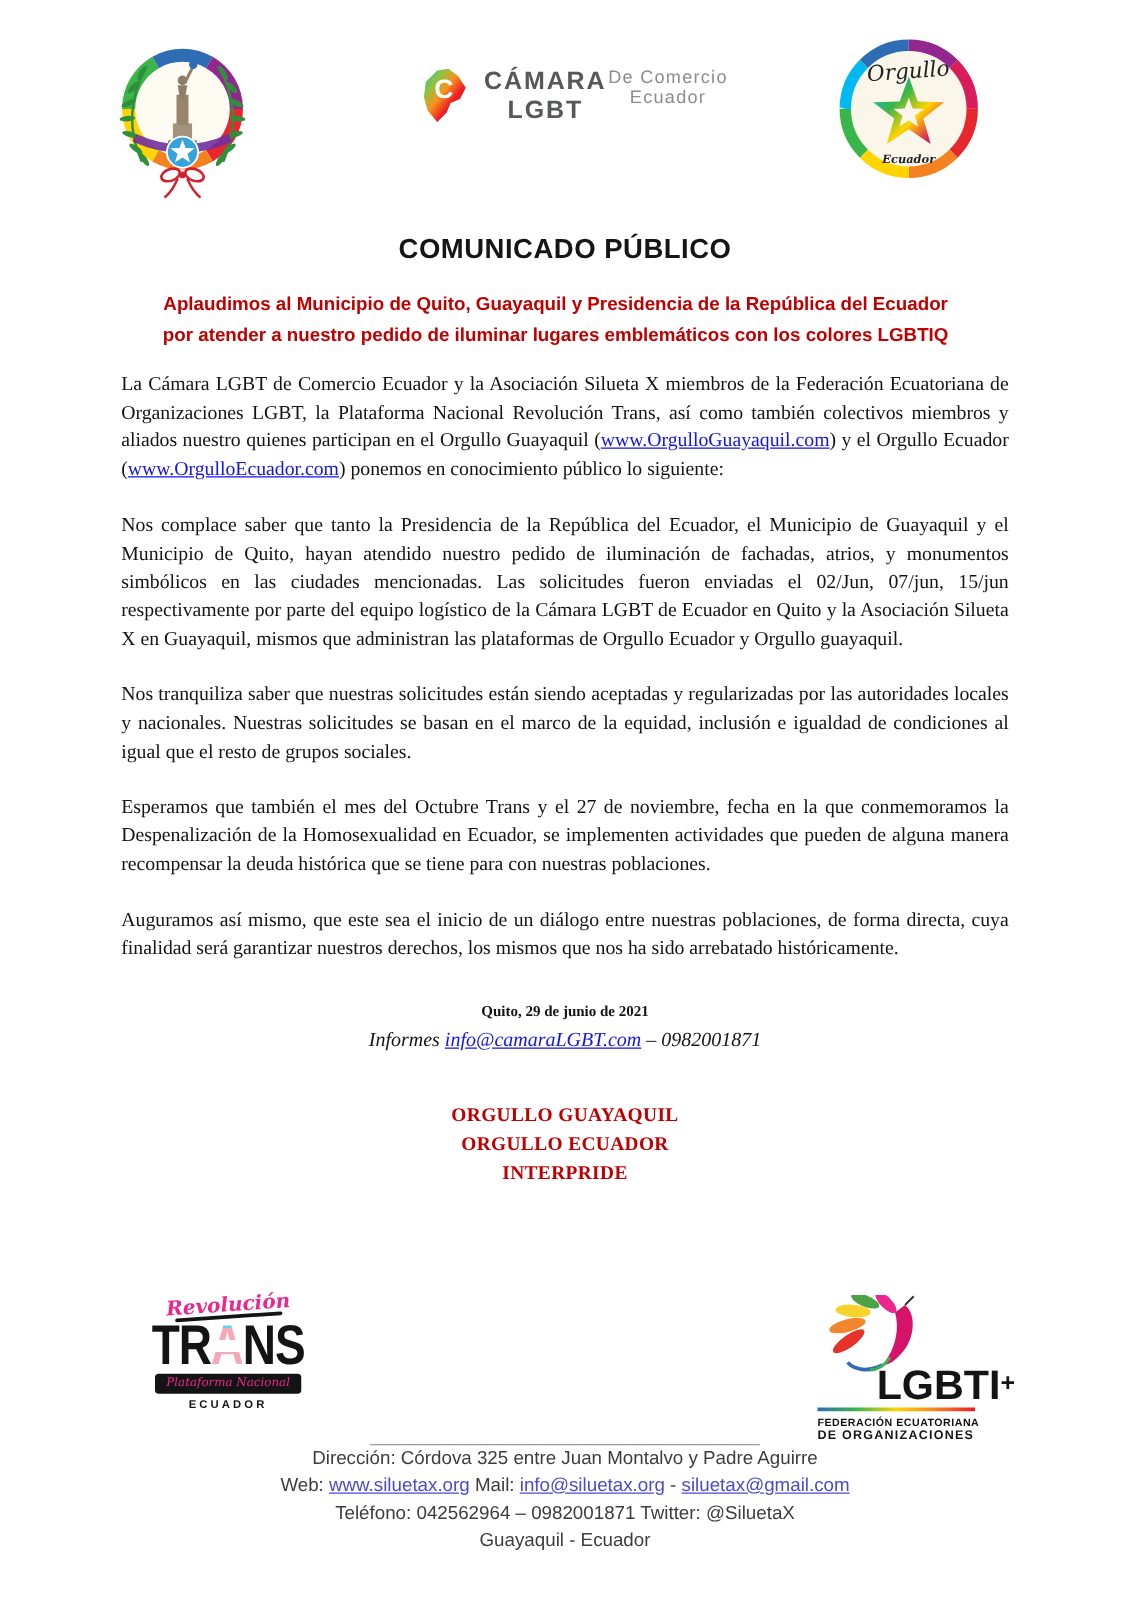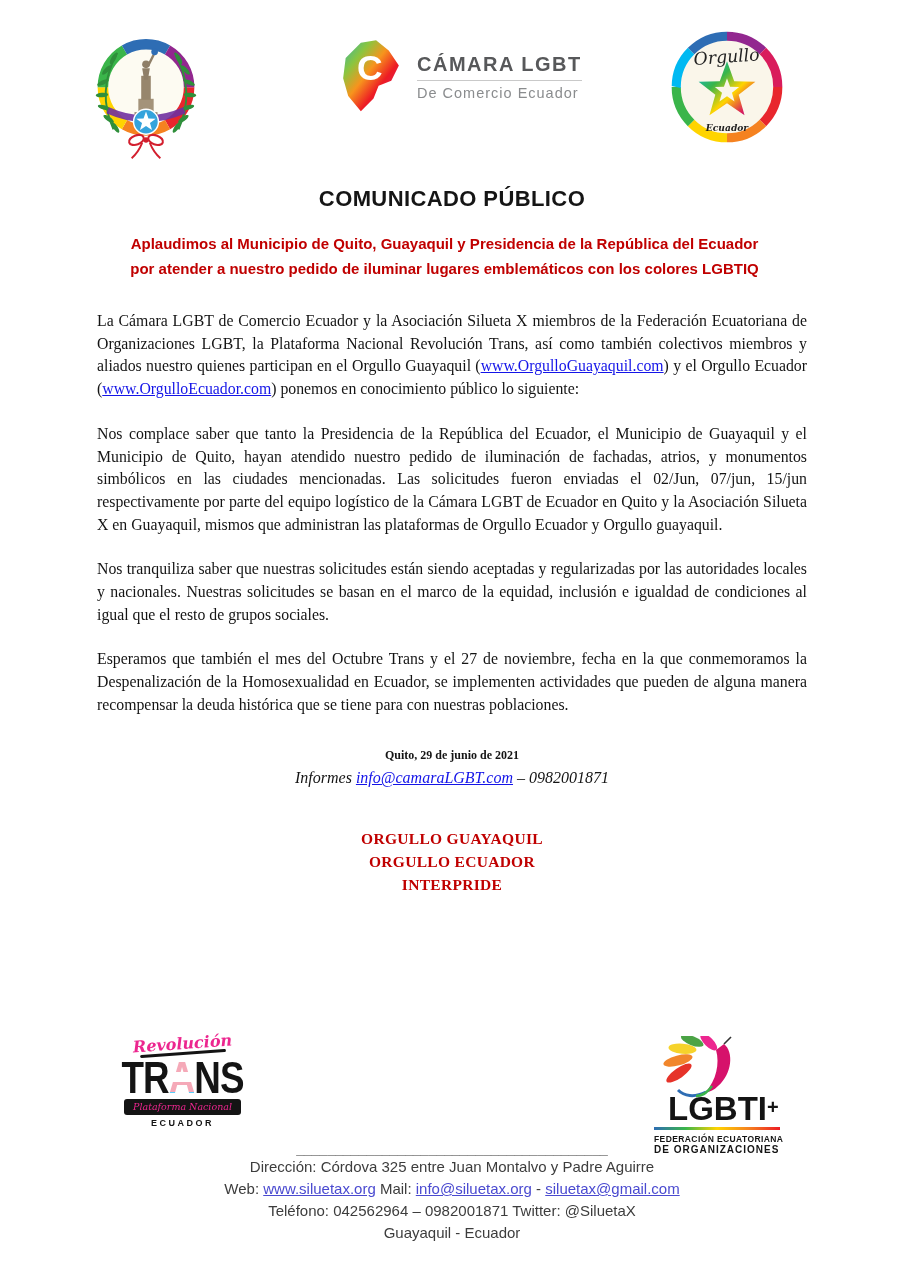--- a/index.html
+++ b/index.html
@@ -5,42 +5,42 @@
   html,body { margin:0; padding:0; background:#ffffff; }
   .page {
     position:relative; width:904px; height:1280px; background:#ffffff;
     font-family:"Liberation Serif", serif; overflow:hidden;
   }
 
   
   .logo-left  { position:absolute; left:76px;  top:26px; width:140px; height:136px; }
   .logo-right { position:absolute; left:661px; top:26px; width:132px; height:122px; }
   .logo-center{ position:absolute; left:333px; top:36px; width:250px; height:82px; display:flex; align-items:center; gap:8px; }
-  .camara-text { display:flex; flex-direction:column; }
+  .camara-text { display:flex; flex-direction:row;text-align:center; }
   .camara-title { font-family:"Liberation Sans", sans-serif; font-size:20px; letter-spacing:1.5px; color:#57585a; font-weight:600; }
   .camara-divider { height:1px; background:#c9c9c9; margin:4px 0 4px 0; }
   .camara-sub { font-family:"Liberation Sans", sans-serif; font-size:14.5px; letter-spacing:1px; color:#8a8c8e; }
 
   
   .doc-title {
     position:absolute; top:186px; left:0; right:0; text-align:center;
     font-family:"Liberation Sans", sans-serif; font-weight:bold; font-size:22px; color:#151515; letter-spacing:.4px;
   }
   .doc-subtitle {
     position:absolute; top:231px; left:0; right:15px; text-align:center;
     font-family:"Liberation Sans", sans-serif; font-weight:bold; font-size:15px; line-height:25px; color:#C00000;
   }
   .doc-subtitle div { white-space:nowrap; }
 
   
   .body-block {
     position:absolute; top:297px; left:97px; width:710px;
     font-size:15.8px; line-height:22.7px; color:#141414; text-align:justify;
   }
-  .body-block p { margin:13px 0 22px 0; }
+  .body-block p { margin:0 0 22px 0; }
   a.body-link { color:#1414E8; text-decoration:underline; cursor:pointer; }
 
   .date-line { text-align:center; font-weight:bold; font-size:12px; margin-top:27px; }
   .informes-line { text-align:center; font-style:italic; font-size:16px; margin-top:1px; }
   .informes-line a { color:#1414E8; text-decoration:underline; cursor:pointer; }
   .orgs-block { text-align:center; color:#C00000; font-weight:bold; font-size:15.5px; line-height:23px; margin-top:37px; letter-spacing:.3px; }
 
   
   .logo-trans { position:absolute; left:110px; top:1034px; width:145px; text-align:center; font-family:"Liberation Sans", sans-serif; }
   .trans-rev { font-family:"DejaVu Serif", serif; font-style:italic; font-weight:bold; font-size:16px; color:#ec268f; transform:rotate(-4deg); }
@@ -60,21 +60,21 @@
   .sil-row { display:flex; align-items:center; justify-content:center; gap:3px; margin-top:1px; }
   .sil-bracket { font-size:33px; font-weight:bold; line-height:30px;
     background:linear-gradient(90deg,#f08cb4,#7fc4e8); -webkit-background-clip:text; background-clip:text; color:transparent; }
   .sil-name { font-size:29px; font-weight:800; letter-spacing:2px; line-height:30px;
     background:linear-gradient(180deg,#ecc76f 10%,#b57d1d 90%); -webkit-background-clip:text; background-clip:text; color:transparent; }
   .sil-line1 { width:190px; height:2px; background:#e5518d; margin:3px auto 0 auto; }
   .sil-line2 { width:190px; height:2px; background:#8a57a8; margin:1.5px auto 0 auto; }
 
   .logo-lgbti { position:absolute; left:642px; top:1036px; width:170px; font-family:"Liberation Sans", sans-serif; }
   .lgbti-bird { display:block; margin-left:10px; }
-  .lgbti-title { font-size:33px; font-weight:800; color:#141414; line-height:30px; margin:-6px 0 0 26px; text-align:left; }
+  .lgbti-title { font-size:33px; font-weight:800; color:#141414; line-height:30px; margin:-6px 0 0 14px; text-align:right; }
   .lgbti-plus { font-size:20px; vertical-align:6px; font-weight:800; }
   .lgbti-line { width:126px; height:3px; margin:3px 0 4px 12px;
     background:linear-gradient(90deg,#2e6db4,#3ab54a,#ffd400,#f58220,#ed1c24); }
   .lgbti-sub1 { font-size:8.5px; font-weight:bold; letter-spacing:.4px; color:#141414; margin-left:12px; text-align:left; }
   .lgbti-sub2 { font-size:10px; font-weight:bold; letter-spacing:1px; color:#141414; margin-left:12px; text-align:left; }
 
   
   .footer {
     position:absolute; top:1142px; left:0; right:0; text-align:center;
     font-family:"Liberation Sans", sans-serif; font-size:15px; line-height:22px; color:#3d3d3d;
@@ -198,20 +198,21 @@
   <div class="doc-subtitle">
     <div>Aplaudimos al Municipio de Quito, Guayaquil y Presidencia de la República del Ecuador</div>
     <div>por atender a nuestro pedido de iluminar lugares emblemáticos con los colores LGBTIQ</div>
   </div>
 
   <div class="body-block">
     <p><span>La Cámara LGBT de Comercio Ecuador y la Asociación Silueta X miembros de la Federación Ecuatoriana de Organizaciones LGBT, la Plataforma Nacional Revolución Trans, así como también colectivos miembros y aliados nuestro quienes participan en el Orgullo Guayaquil (</span><a class="body-link">www.OrgulloGuayaquil.com</a><span>) y el Orgullo Ecuador (</span><a class="body-link">www.OrgulloEcuador.com</a><span>)  ponemos en conocimiento público lo siguiente:</span></p>
     <p>Nos complace saber que tanto la Presidencia de la República del Ecuador, el Municipio de Guayaquil y el Municipio de Quito, hayan atendido nuestro pedido de iluminación de fachadas, atrios, y monumentos simbólicos en las ciudades mencionadas. Las solicitudes fueron enviadas el 02/Jun, 07/jun, 15/jun respectivamente por parte del equipo logístico de la Cámara LGBT de Ecuador en Quito y la Asociación Silueta X en Guayaquil, mismos que administran las plataformas de Orgullo Ecuador y Orgullo guayaquil.</p>
     <p>Nos tranquiliza saber que nuestras solicitudes están siendo aceptadas y regularizadas por las autoridades locales y nacionales. Nuestras solicitudes se basan en el marco de la equidad, inclusión e igualdad de condiciones al igual que el resto de grupos sociales.</p>
     <p>Esperamos que también el mes del Octubre Trans y el 27 de noviembre, fecha en la que conmemoramos la Despenalización de la Homosexualidad en Ecuador, se implementen actividades que pueden de alguna manera recompensar la deuda histórica que se tiene para con nuestras poblaciones.</p>
+    <p>Auguramos así mismo, que este sea el inicio de un diálogo entre nuestras poblaciones, de forma directa, cuya finalidad será garantizar nuestros derechos, los mismos que nos ha sido arrebatado históricamente.</p>
 
     <div class="date-line">Quito, 29 de junio de 2021</div>
     <div class="informes-line"><span>Informes </span><a>info@camaraLGBT.com</a><span> – 0982001871</span></div>
 
     <div class="orgs-block">
       <div>ORGULLO GUAYAQUIL</div>
       <div>ORGULLO ECUADOR</div>
       <div>INTERPRIDE</div>
     </div>
   </div>

